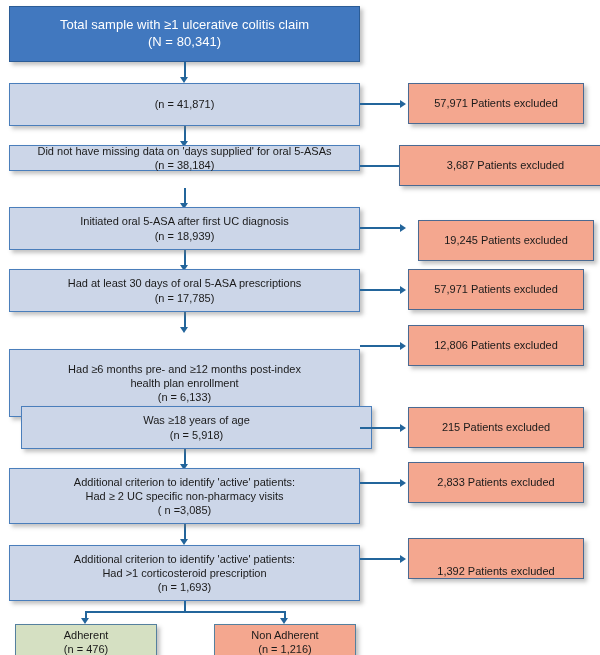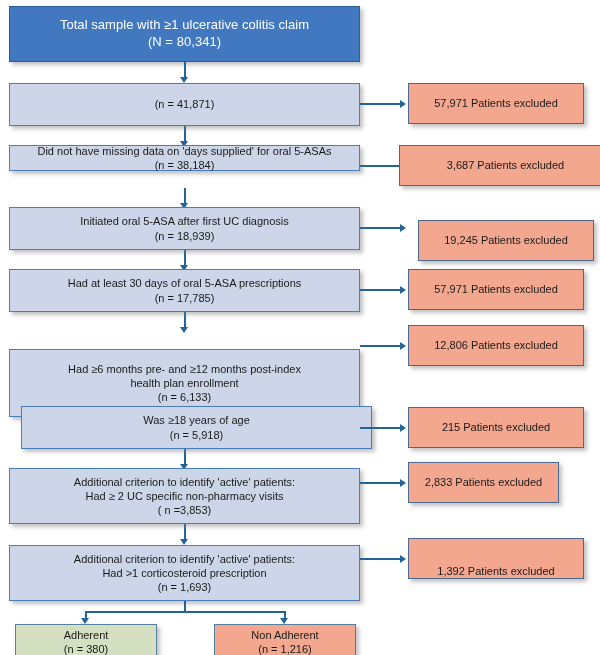--- a/index.html
+++ b/index.html
@@ -152,21 +152,21 @@
   </div>
 
   <div class="box box-step" style="left:9px; top:406px; width:351px; height:43px;margin-left:12px;">
     <span class="ln">Was ≥18 years of age</span>
     <span class="ln">(n = 5,918)</span>
   </div>
 
   <div class="box box-step" style="left:9px; top:468px; width:351px; height:56px;">
     <span class="ln">Additional criterion to identify 'active' patients:</span>
     <span class="ln">Had ≥ 2 UC specific non-pharmacy visits</span>
-    <span class="ln">( n =3,853)</span>
+    <span class="ln">( n =3,085)</span>
   </div>
 
   <div class="box box-step" style="left:9px; top:545px; width:351px; height:56px;">
     <span class="ln">Additional criterion to identify 'active' patients:</span>
     <span class="ln">Had &gt;1 corticosteroid prescription</span>
     <span class="ln">(n = 1,693)</span>
   </div>
 
   <div class="hline" style="left:360px; top:103px; width:42px;"></div>
   <div class="arrow-right" style="left:400px; top:99.5px;"></div>
@@ -209,38 +209,38 @@
   </div>
 
   <div class="box box-excl" style="left:408px; top:325px; width:176px; height:41px;">
     <span class="ln">12,806 Patients excluded</span>
   </div>
 
   <div class="box box-excl" style="left:408px; top:407px; width:176px; height:41px;align-items:center;">
     <span class="ln">215 Patients excluded</span>
   </div>
 
-  <div class="box box-excl" style="left:408px; top:462px; width:151px; height:41px;">
+  <div class="box box-excl" style="left:408px; top:462px; width:176px; height:41px;">
     <span class="ln">2,833 Patients excluded</span>
   </div>
 
   <div class="box box-excl" style="left:408px; top:538px; width:176px; height:41px;justify-content:flex-end;">
     <span class="ln">1,392 Patients excluded</span>
   </div>
 
   <div class="vline" style="left:184px; top:601px; height:11px;"></div>
   <div class="hline" style="left:85px;  top:611px; width:201px;"></div>
   <div class="vline" style="left:85px;  top:611px; height:9px;"></div>
   <div class="arrow-down" style="left:81px; top:618px;"></div>
   <div class="vline" style="left:284px; top:611px; height:9px;"></div>
   <div class="arrow-down" style="left:280px; top:618px;"></div>
 
   <div class="box box-adherent" style="left:15px; top:624px; width:142px; height:36px;">
     <span class="ln">Adherent</span>
-    <span class="ln">(n = 380)</span>
+    <span class="ln">(n = 476)</span>
   </div>
 
   <div class="box box-nonadherent" style="left:214px; top:624px; width:142px; height:36px;">
     <span class="ln">Non Adherent</span>
     <span class="ln">(n = 1,216)</span>
   </div>
 
 </div>
 
 </body></html>

